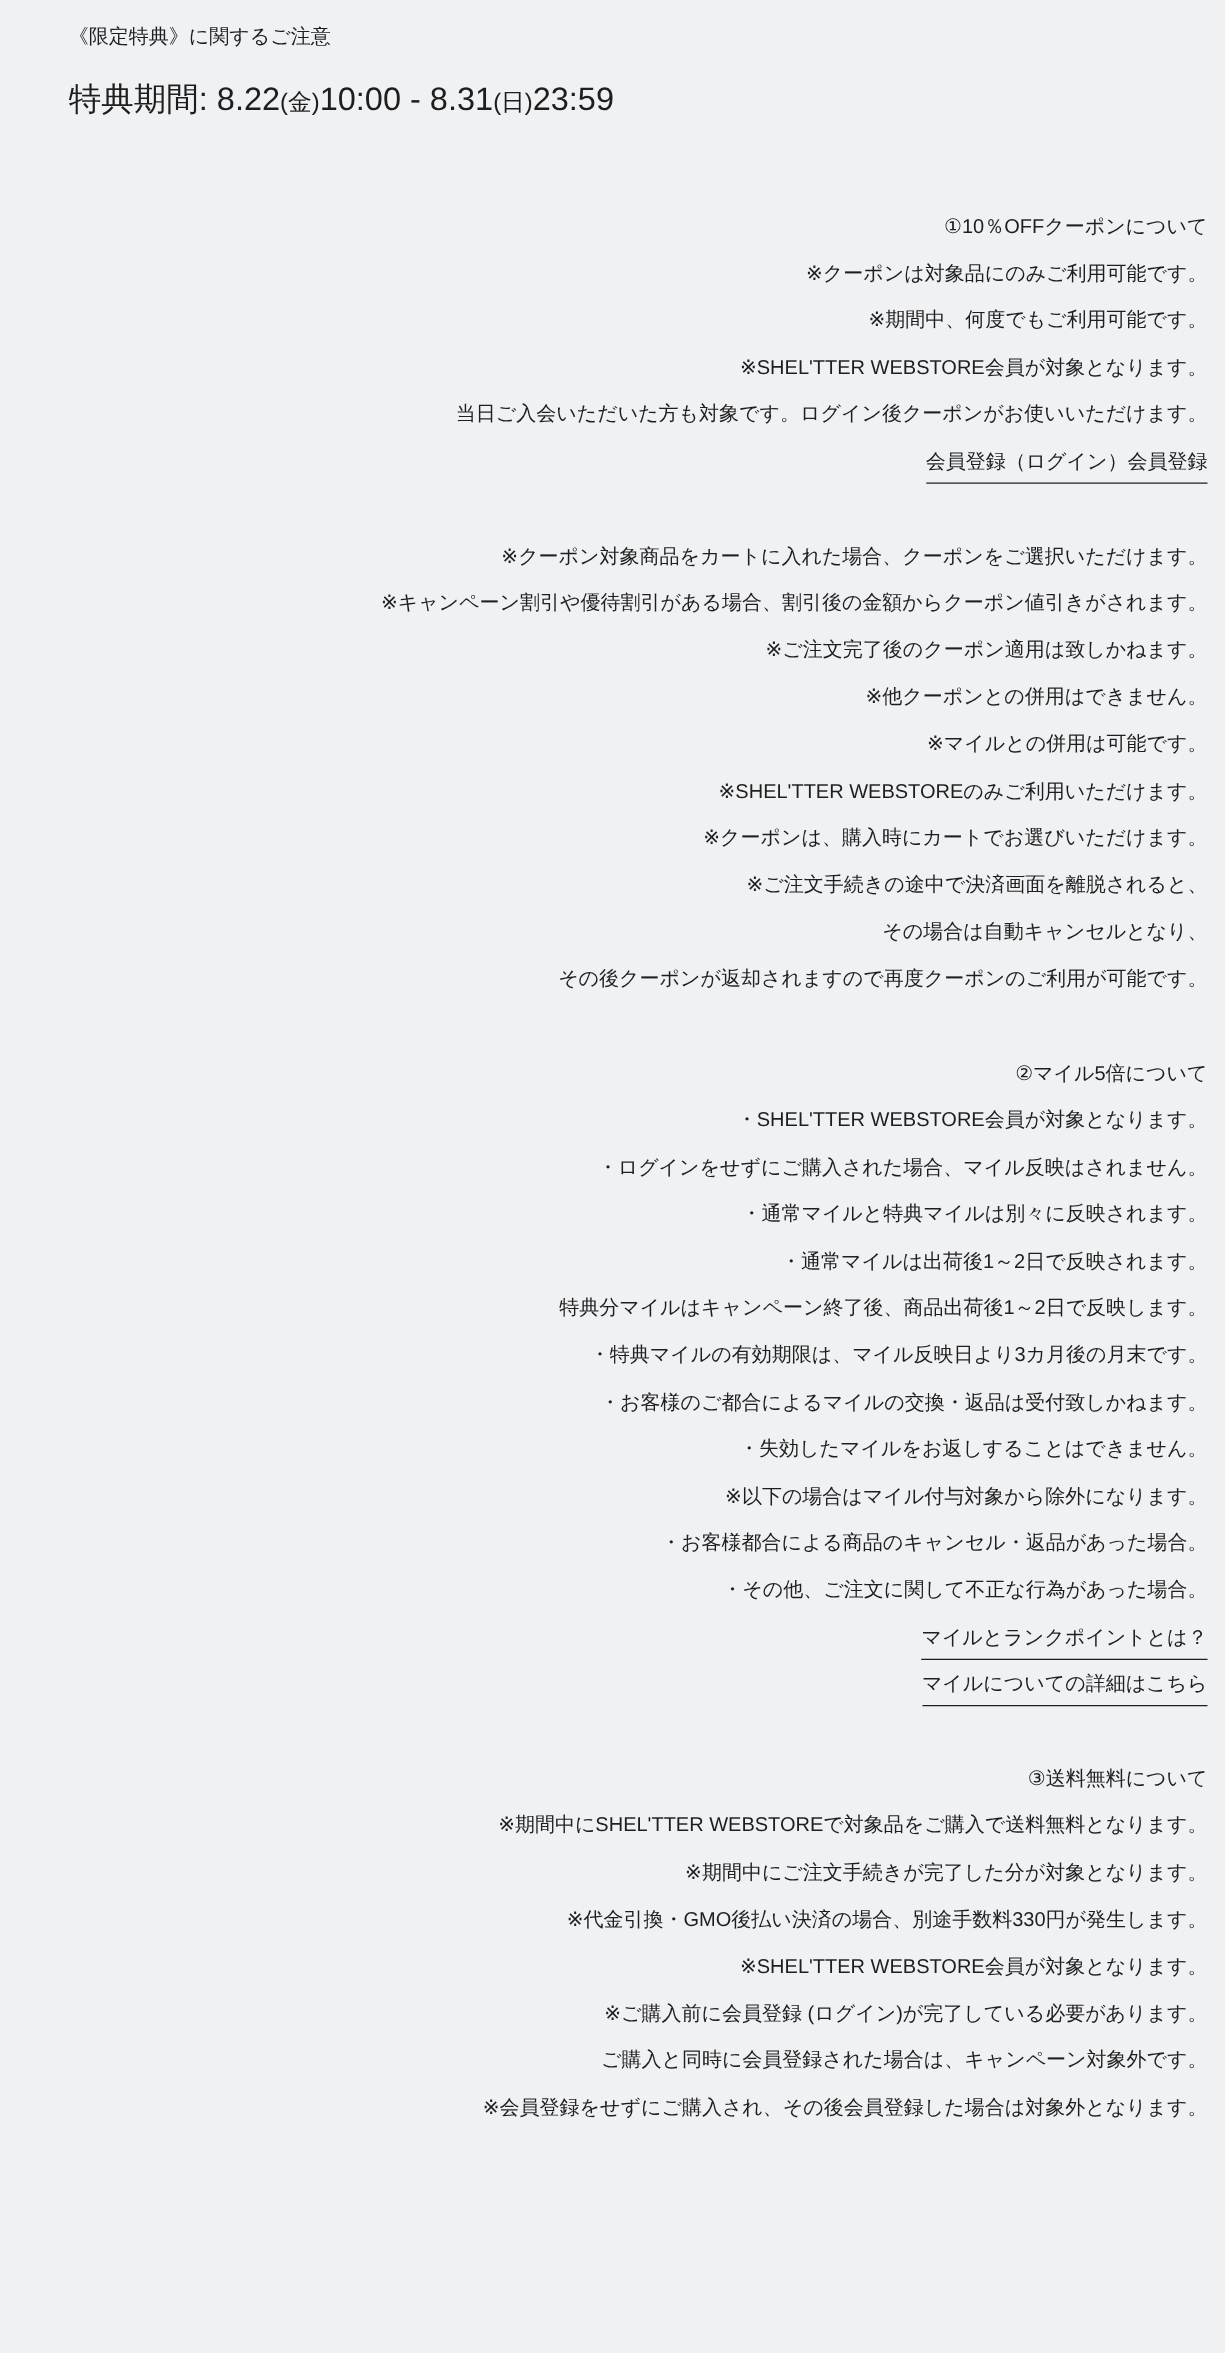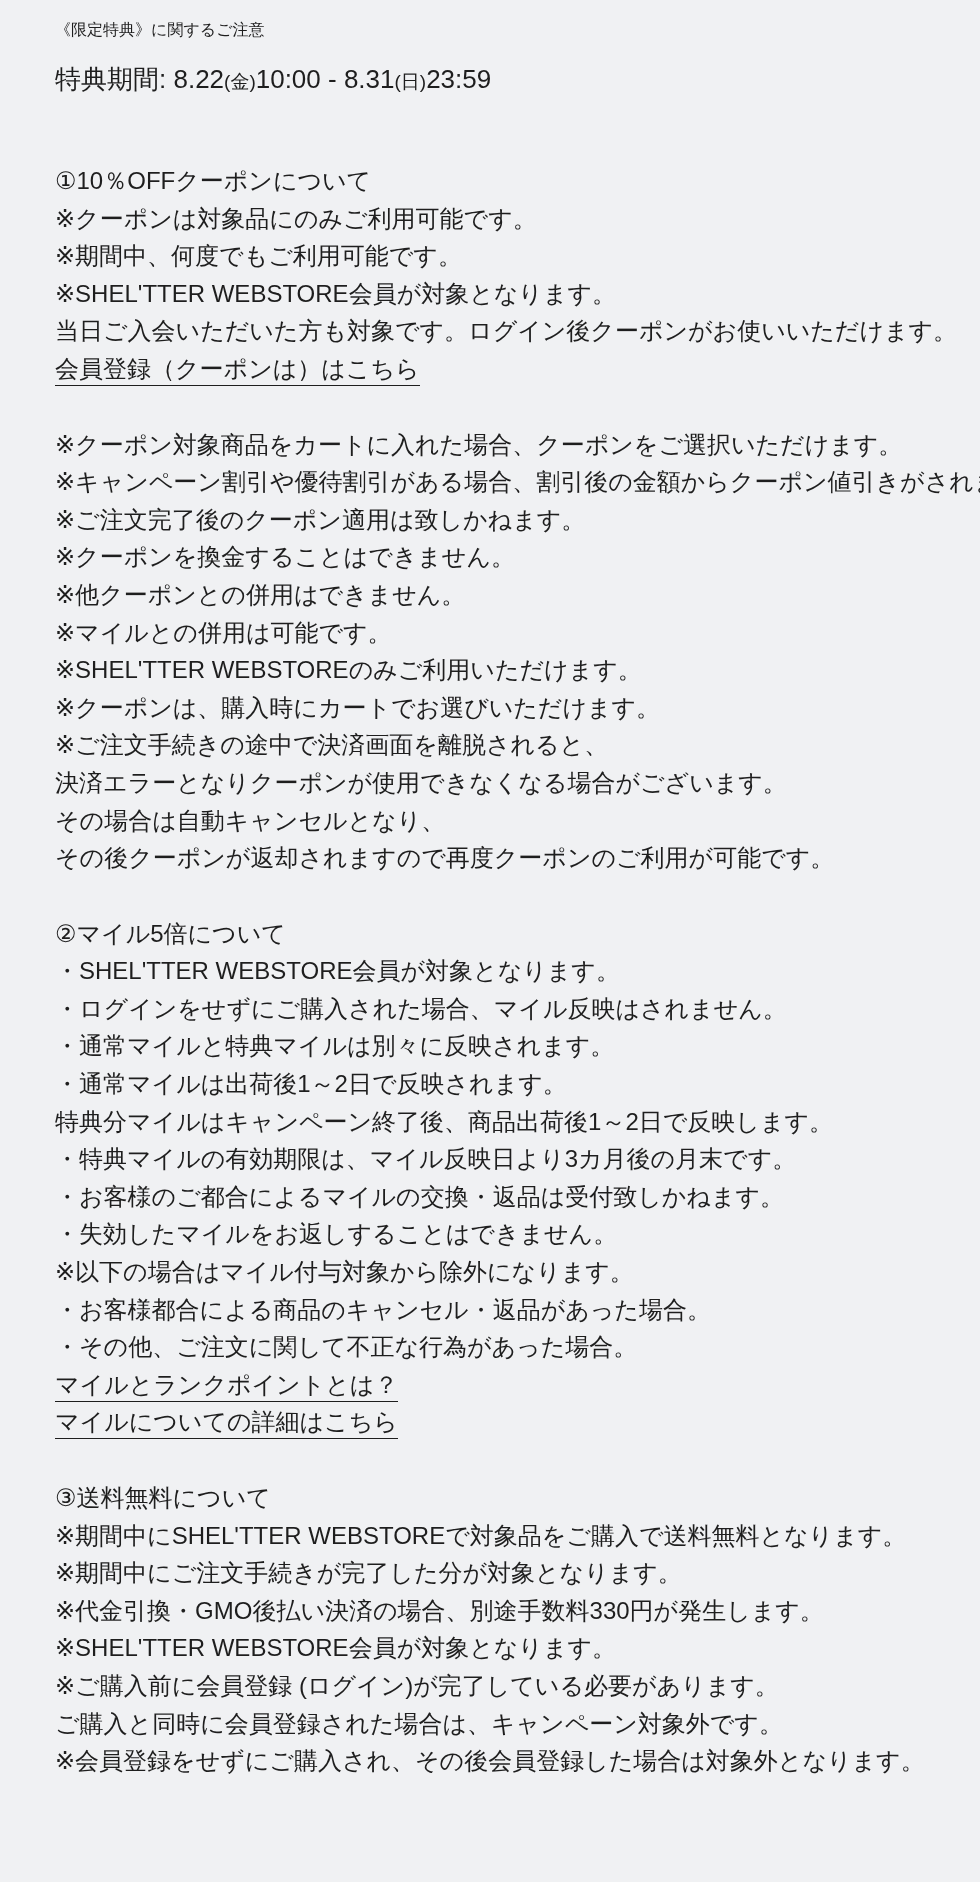--- a/index.html
+++ b/index.html
@@ -34,24 +34,25 @@
     font-size: 19px;
   }
   .notice-body .block {
     margin: 38px 0 0 0;
   }
   .notice-body .block:first-child {
     margin-top: 53px;
   }
   .line {
     margin: 0;
-    font-size: 24px;
+    font-size: 16px;
     font-weight: 400;
     line-height: 37.6px;
     white-space: nowrap;
+    text-align: right;
   }
   .text-link {
     color: inherit;
     text-decoration: none;
     display: inline-block;
     line-height: 24px;
     padding-bottom: 4px;
     border-bottom: 1.6px solid #1e1e1e;
     cursor: pointer;
   }
@@ -63,33 +64,31 @@
   <h1 class="title">《限定特典》に関するご注意</h1>
   <p class="period"><span>特典期間: 8.22</span><span class="dow">(金)</span><span>10:00 - 8.31</span><span class="dow">(日)</span><span>23:59</span></p>
 
   <div class="notice-body">
       <section class="block">
         <p class="line">①10％OFFクーポンについて</p>
         <p class="line">※クーポンは対象品にのみご利用可能です。</p>
         <p class="line">※期間中、何度でもご利用可能です。</p>
         <p class="line">※SHEL'TTER WEBSTORE会員が対象となります。</p>
         <p class="line">当日ご入会いただいた方も対象です。ログイン後クーポンがお使いいただけます。</p>
-        <p class="line"><a class="text-link">会員登録（クーポンは）はこちら</a></p>
+        <p class="line"><a class="text-link">会員登録（ログイン）会員登録</a></p>
       </section>
       <section class="block">
         <p class="line">※クーポン対象商品をカートに入れた場合、クーポンをご選択いただけます。</p>
         <p class="line">※キャンペーン割引や優待割引がある場合、割引後の金額からクーポン値引きがされます。</p>
         <p class="line">※ご注文完了後のクーポン適用は致しかねます。</p>
-        <p class="line">※クーポンを換金することはできません。</p>
         <p class="line">※他クーポンとの併用はできません。</p>
         <p class="line">※マイルとの併用は可能です。</p>
         <p class="line">※SHEL'TTER WEBSTOREのみご利用いただけます。</p>
         <p class="line">※クーポンは、購入時にカートでお選びいただけます。</p>
         <p class="line">※ご注文手続きの途中で決済画面を離脱されると、</p>
-        <p class="line">決済エラーとなりクーポンが使用できなくなる場合がございます。</p>
         <p class="line">その場合は自動キャンセルとなり、</p>
         <p class="line">その後クーポンが返却されますので再度クーポンのご利用が可能です。</p>
       </section>
       <section class="block">
         <p class="line">②マイル5倍について</p>
         <p class="line">・SHEL'TTER WEBSTORE会員が対象となります。</p>
         <p class="line">・ログインをせずにご購入された場合、マイル反映はされません。</p>
         <p class="line">・通常マイルと特典マイルは別々に反映されます。</p>
         <p class="line">・通常マイルは出荷後1～2日で反映されます。</p>
         <p class="line">特典分マイルはキャンペーン終了後、商品出荷後1～2日で反映します。</p>

